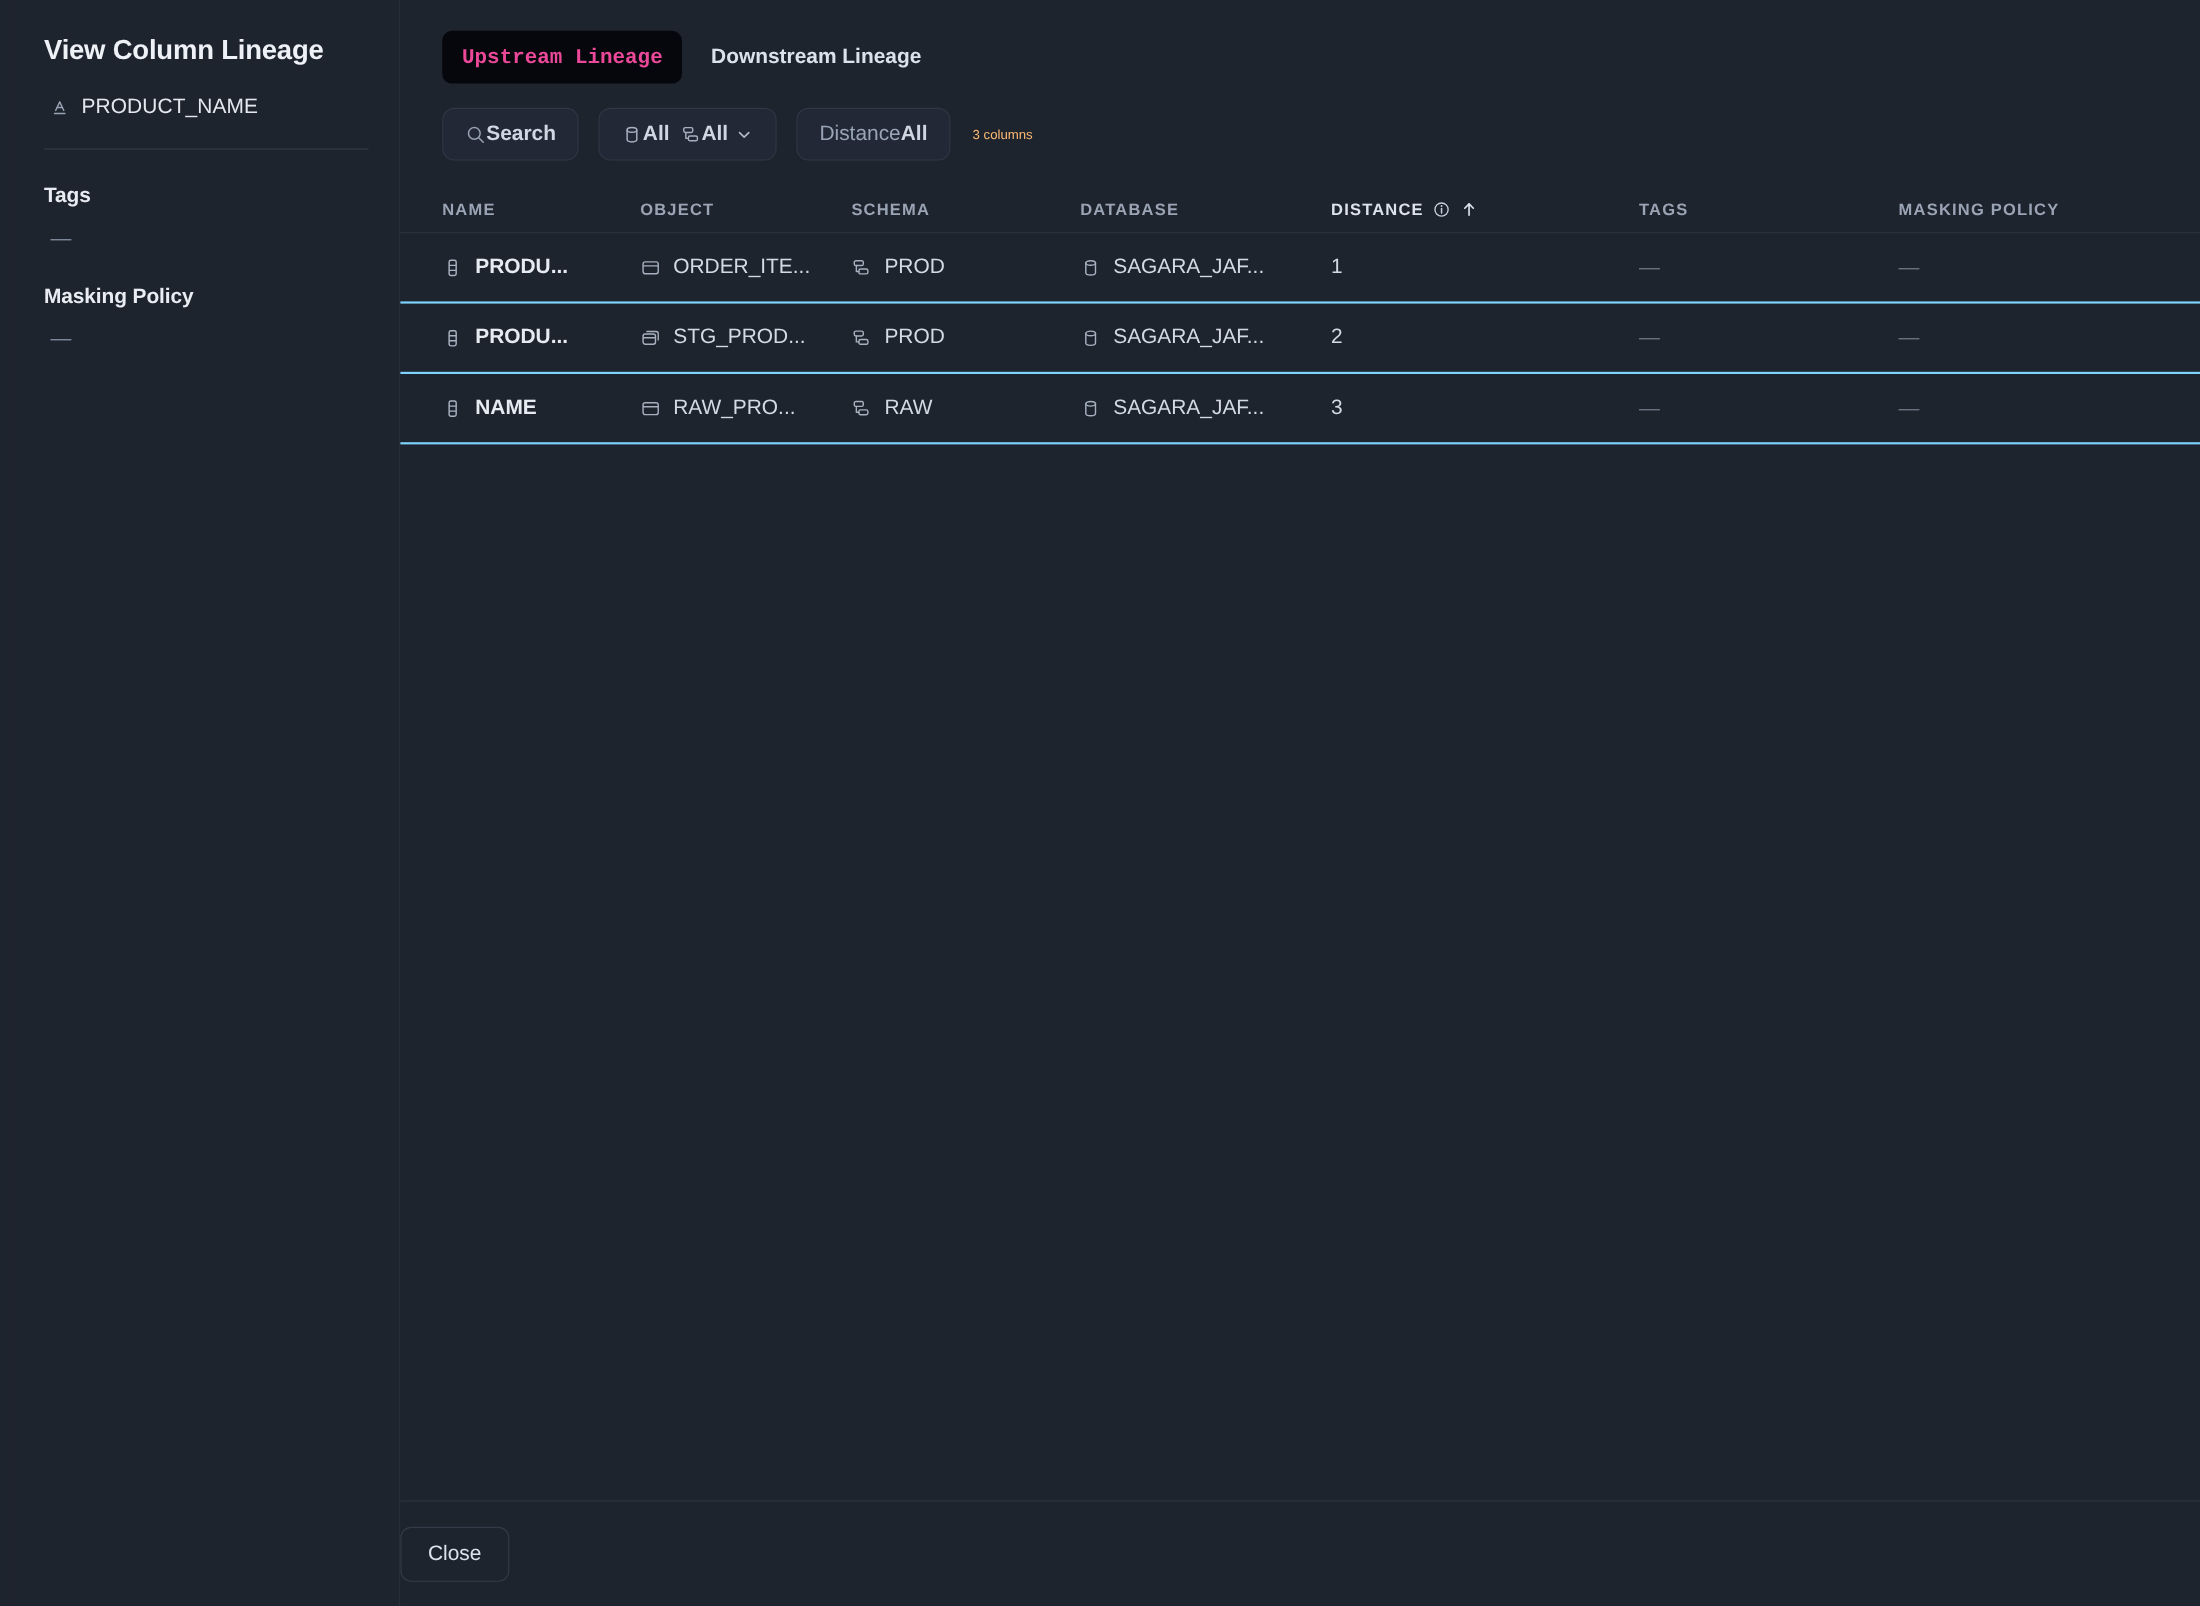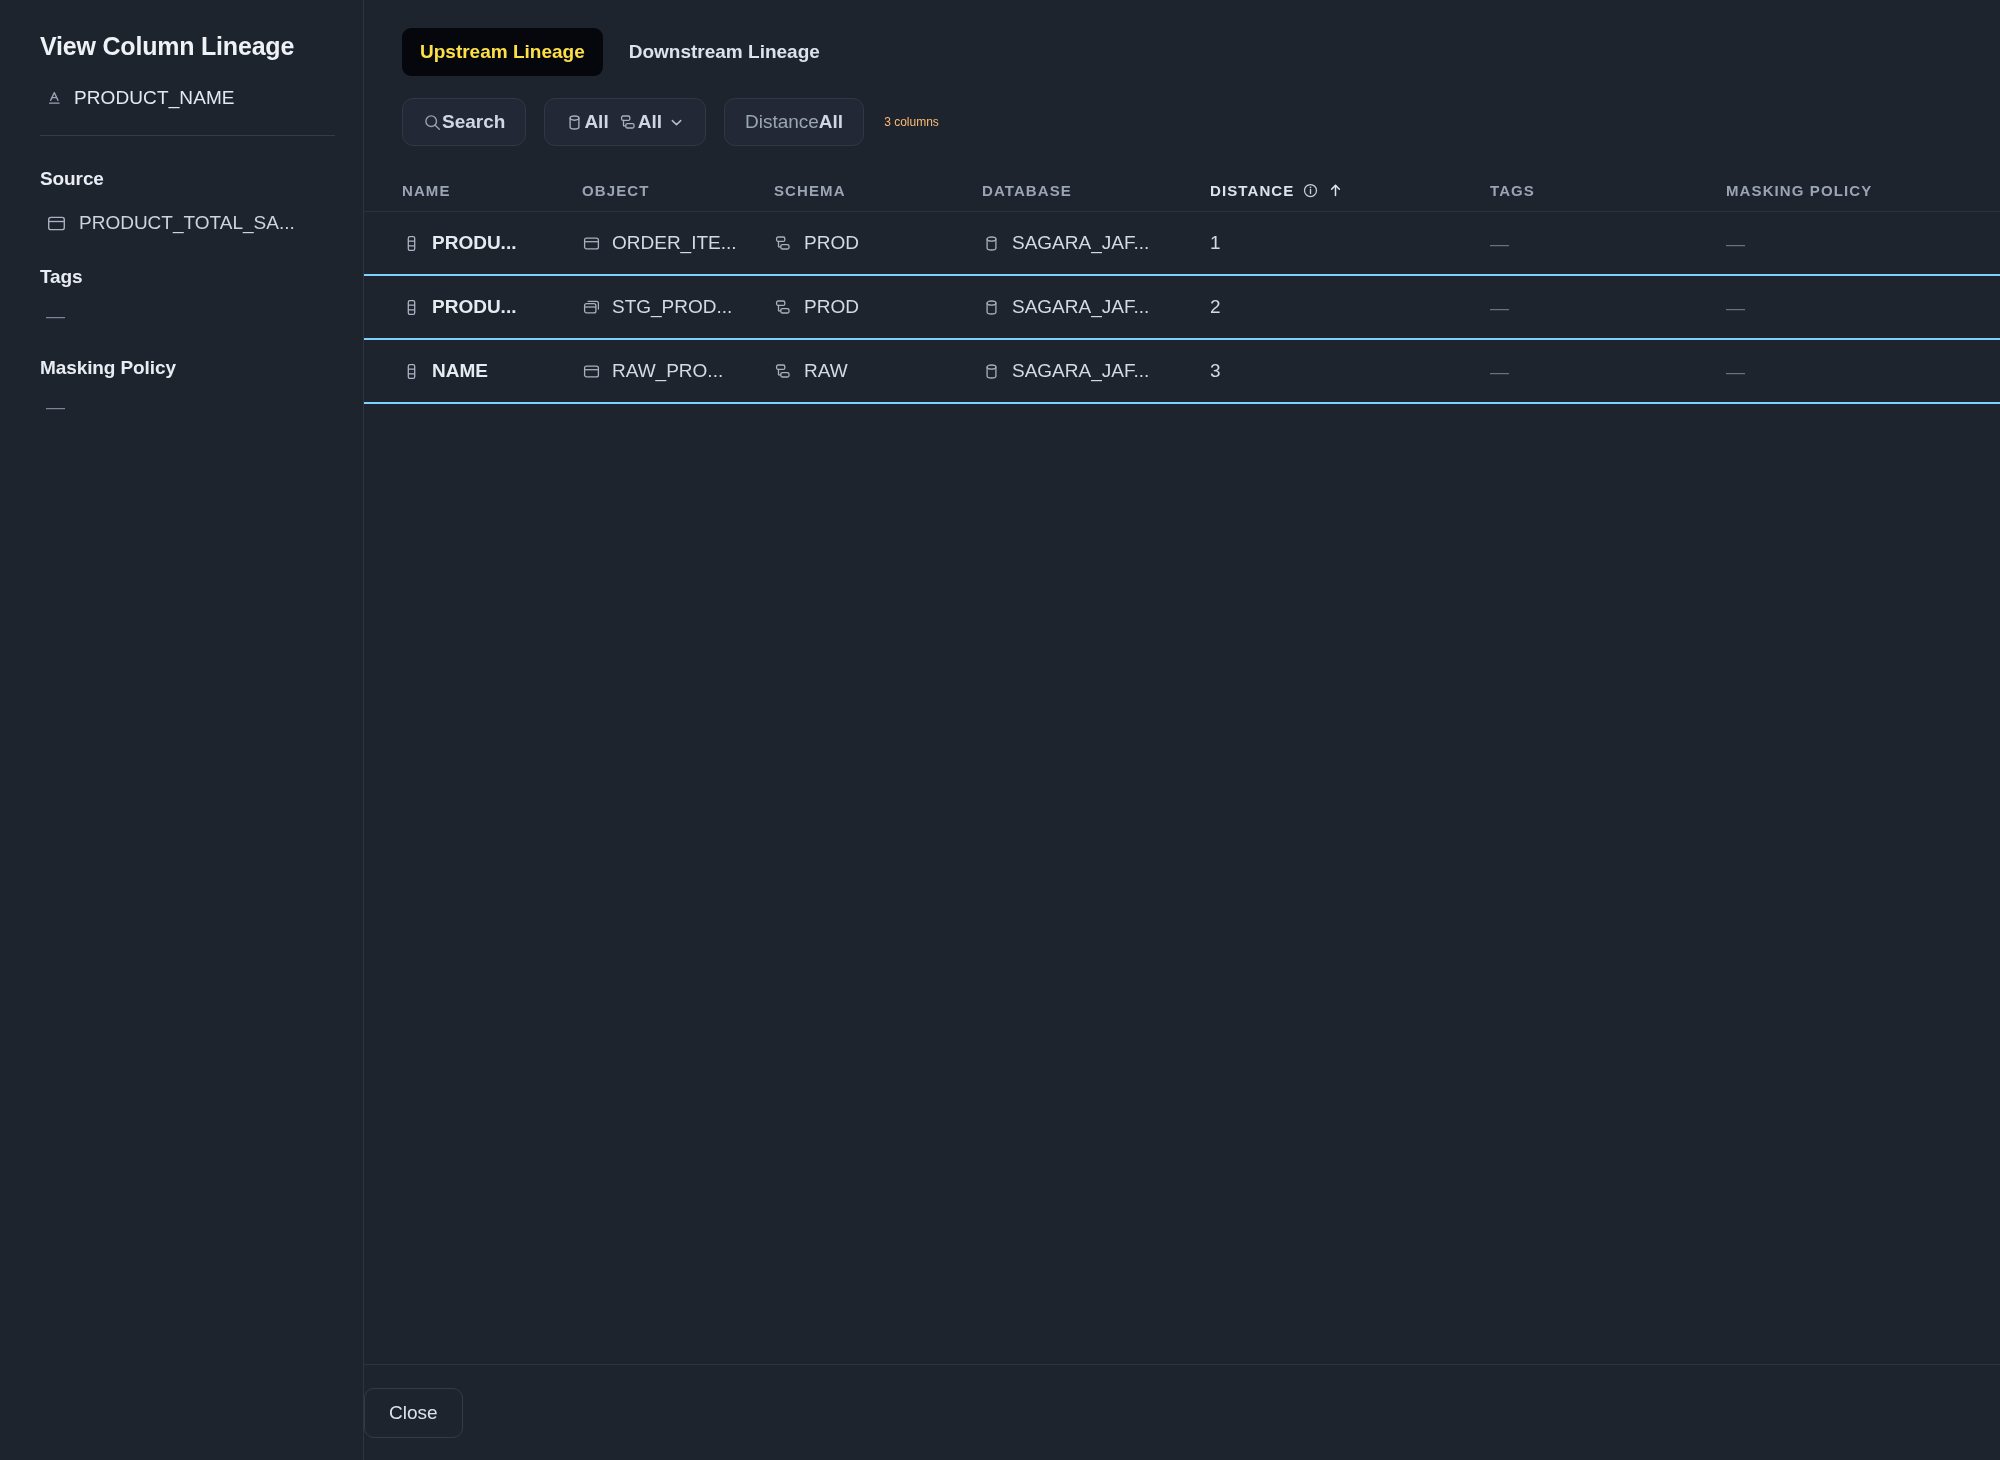--- a/index.html
+++ b/index.html
@@ -129,21 +129,22 @@
     border-radius: 9px;
     color: #dbe2ec;
     cursor: pointer;
     white-space: nowrap;
     background: transparent;
     border: none;
     font-family: "Liberation Sans", sans-serif;
   }
   .tab.active {
     background: #05070c;
-    color: #fde047;
+    color: #ec4899;
+    font-family: Liberation Mono, monospace;
   }
 
   
   .filterbar {
     display: flex;
     align-items: center;
     gap: 18px;
     padding-left: 38px;
     margin-top: 22px;
   }
@@ -272,32 +273,20 @@
           <path d="M4.6 12.4 L8.3 4.6 L12 12.4" stroke="#98a3b4" stroke-width="1.3" stroke-linecap="round" stroke-linejoin="round"></path>
           <path d="M6.1 9.7 H10.5" stroke="#98a3b4" stroke-width="1.3" stroke-linecap="round"></path>
           <path d="M3.6 15.2 H13" stroke="#98a3b4" stroke-width="1.3" stroke-linecap="round"></path>
         </svg>
       </span>
       <span class="label">PRODUCT_NAME</span>
     </div>
 
     <div class="sidebar-divider"></div>
 
-    <div class="section">
-      <div class="section-heading">Source</div>
-      <div class="section-body">
-        <span class="ico">
-          <svg width="21" height="21" viewBox="0 0 21 21" fill="none">
-            <rect x="2.7" y="4.4" width="15.6" height="12.2" rx="2.2" stroke="#aab3c2" stroke-width="1.35"></rect>
-            <path d="M2.7 8.5 H18.3" stroke="#aab3c2" stroke-width="1.35"></path>
-          </svg>
-        </span>
-        <span class="label">PRODUCT_TOTAL_SA...</span>
-      </div>
-    </div>
 
     <div class="section">
       <div class="section-heading">Tags</div>
       <div class="empty-dash">—</div>
     </div>
 
     <div class="section">
       <div class="section-heading">Masking Policy</div>
       <div class="empty-dash">—</div>
     </div>

